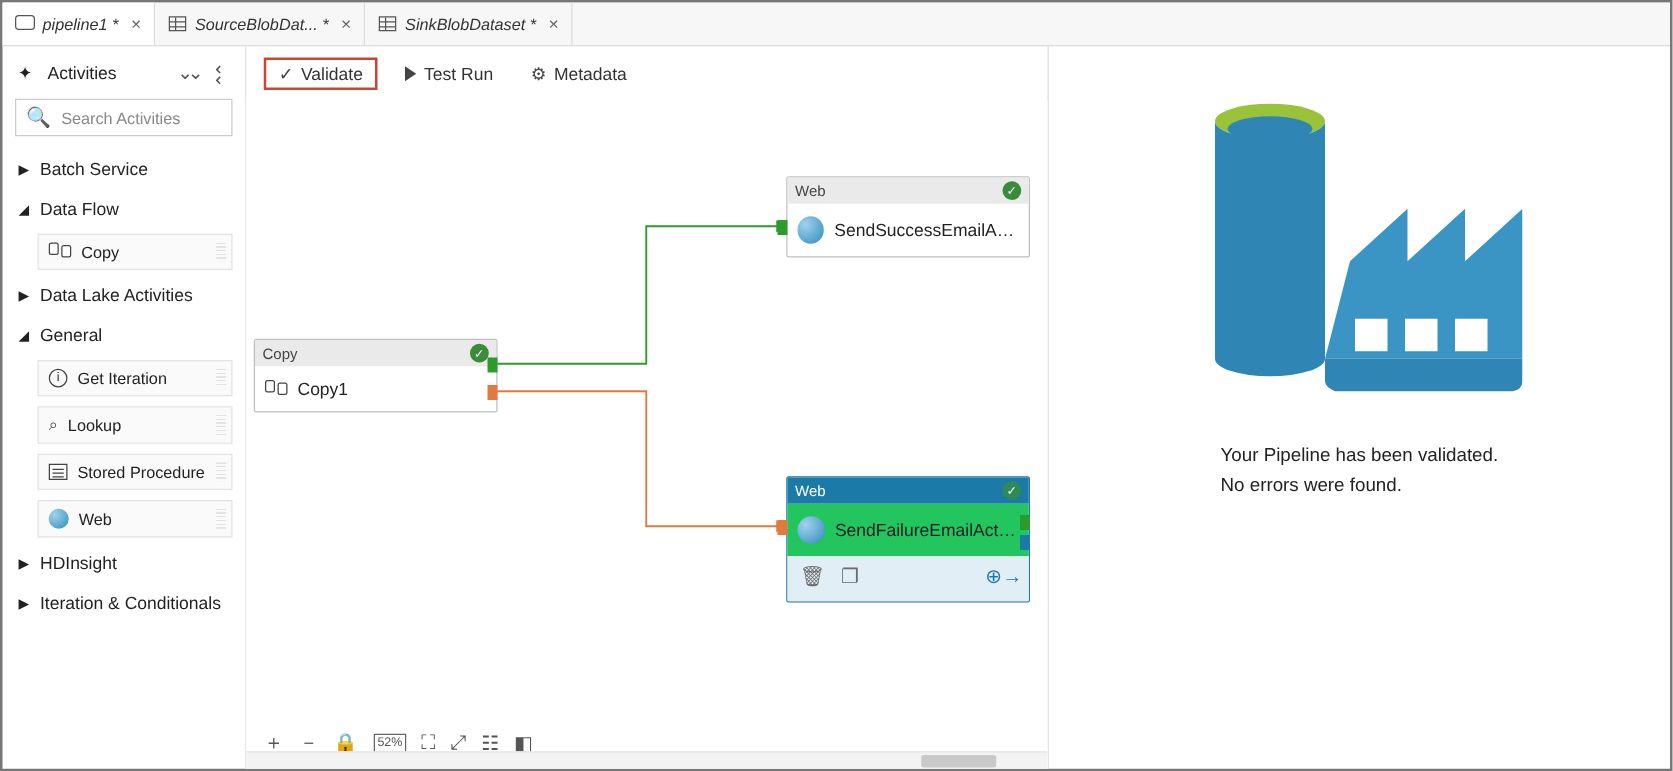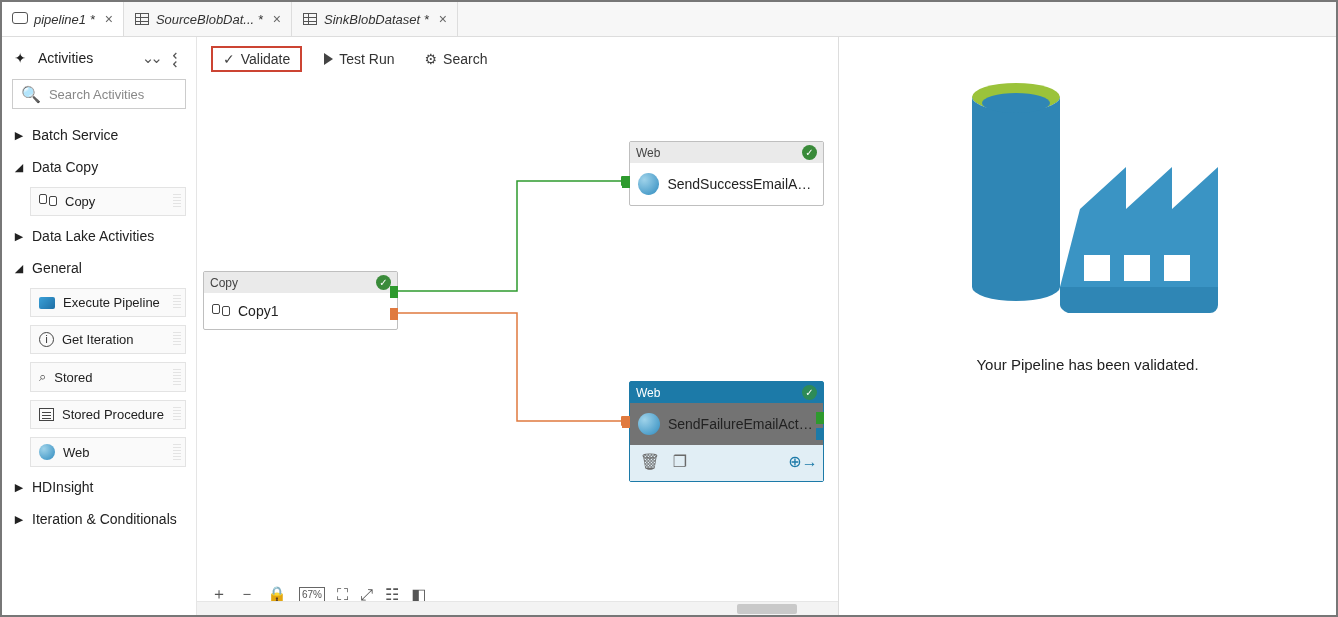--- a/index.html
+++ b/index.html
@@ -28,21 +28,21 @@
 .tbtn.validate { border:2px solid #c43; padding:3px 10px;}
 .canvas { flex:1; position:relative; background:#fff; overflow:hidden;}
 svg.wires { position:absolute; inset:0; width:100%; height:100%; pointer-events:none;}
 .node { position:absolute; border:1px solid #bfbfbf; background:#fff; border-radius:2px; width:195px; box-shadow:0 0 0 rgba(0,0,0,0);}
 .node .nhead { background:#eaeaea; font-size:12px; padding:3px 6px; display:flex; align-items:center; justify-content:space-between; color:#444;}
 .node .nhead .chk { width:15px;height:15px;border-radius:50%;background:#3a8b3a;display:flex;align-items:center;justify-content:center;color:#fff;font-size:10px;}
 .node .nbody { padding:10px 8px; display:flex; gap:8px; align-items:center; font-size:14px; color:#222;}
 .node .nbody .txt{ white-space:nowrap; overflow:hidden; text-overflow:ellipsis;}
 .node.sel { border:1px solid #1c7aa8;}
 .node.sel .nhead { background:#1c7aa8; color:#fff;}
-.node.sel .nbody { background:#737373;}
+.node.sel .nbody { background:#22c55e;}
 .node .nactions{ display:flex; justify-content:space-between; padding:6px 10px 10px 10px; background:#e1eef5;}
 .node .port { position:absolute; width:8px;height:12px;}
 .port.green{background:#2e9a2e;} .port.orange{background:#e07a3f;}
 .port.right{right:-1px;} .port.left{left:-8px;}
 .port.blue{background:#1c7aa8;}
 .node .nactions .ia{ width:20px;height:20px;display:flex;align-items:center;justify-content:center;color:#6a6a6a;cursor:pointer;}
 .bottom-tools { position:absolute; left:14px; bottom:10px; display:flex; gap:12px; color:#555; font-size:16px; align-items:center;}
 .bottom-tools .bt{ cursor:pointer;}
 .bottom-scroll { position:absolute; bottom:0; left:0; right:0; height:14px; background:#f3f3f3; border-top:1px solid #e6e6e6;}
 .bottom-scroll .thumb{ position:absolute; top:2px; height:10px; background:#c9c9c9; border-radius:2px; left:540px; width:60px;}
@@ -114,53 +114,48 @@
       <input placeholder="Search Activities" style="">
     </div>
 
     <div class="cat">
         <span class="caret">▶</span>
         <span>Batch Service</span>
       </div>
 
     <div class="cat">
         <span class="caret">◢</span>
-        <span>Data Copy</span>
+        <span>Data Flow</span>
       </div>
     <div class="item">
       <span><span class="copy-icn">
             <span></span>
             <span></span>
           </span></span>
       <span>Copy</span>
         <span class="grip"></span>
     </div>
 
     <div class="cat">
         <span class="caret">▶</span>
         <span>Data Lake Activities</span>
       </div>
 
     <div class="cat">
         <span class="caret">◢</span>
         <span>General</span>
       </div>
     <div class="item">
-        <span class="glyph-ep"></span>
-        <span>Execute Pipeline</span>
-        <span class="grip"></span>
-      </div>
-    <div class="item">
         <span class="glyph-info">i</span>
         <span>Get Iteration</span>
         <span class="grip"></span>
       </div>
     <div class="item">
         <span class="glyph-look">⌕</span>
-        <span>Stored</span>
+        <span>Lookup</span>
         <span class="grip"></span>
       </div>
     <div class="item">
         <span class="glyph-sp"></span>
         <span>Stored Procedure</span>
         <span class="grip"></span>
       </div>
     <div class="item">
         <span class="glyph-web" style="width:16px;height:16px"></span>
         <span>Web</span>
@@ -182,21 +177,21 @@
       <div class="tbtn validate">
           <span class="check"></span>
           <span>Validate</span>
         </div>
       <div class="tbtn">
           <span class="triangle-play"></span>
           <span>Test Run</span>
         </div>
       <div class="tbtn">
           <span class="gear"></span>
-          <span>Search</span>
+          <span>Metadata</span>
         </div>
     </div>
 
     <div class="canvas">
       <svg class="wires">
 
         <path d="M200 210 L320 210 L320 100 L432 100" stroke="#2e9a2e" stroke-width="1.5" fill="none"></path>
         <path d="M432 100 l-8 -5 v10 z" fill="#2e9a2e"></path>
 
         <path d="M200 232 L320 232 L320 340 L432 340" stroke="#e07a3f" stroke-width="1.5" fill="none"></path>
@@ -249,21 +244,21 @@
         </div>
         <span class="port orange left" style="top:34px"></span>
         <span class="port green right" style="top:30px"></span>
         <span class="port blue right" style="top:46px"></span>
       </div>
 
       <div class="bottom-tools">
         <span class="bt">＋</span>
         <span class="bt">－</span>
         <span class="bt">🔒</span>
-        <span class="bt" style="font-size:10px;border:1px solid #666;padding:1px 2px">67%</span>
+        <span class="bt" style="font-size:10px;border:1px solid #666;padding:1px 2px">52%</span>
         <span class="bt">⛶</span>
         <span class="bt">⤢</span>
         <span class="bt">☷</span>
         <span class="bt">◧</span>
       </div>
       <div class="bottom-scroll">
           <div class="thumb"></div>
         </div>
     </div>
   </div>
@@ -277,16 +272,17 @@
           <ellipse cx="58" cy="26" rx="34" ry="10" fill="#2f86b5"></ellipse>
           <path d="M102 210 h158 V90 l-46 42 V90 l-46 42 V90 l-46 42 Z" fill="#3a94c4"></path>
           <path d="M102 210 h158 v18 a8 8 0 0 1 -8 8 h-142 a44 14 0 0 1 -8 -8 Z" fill="#2f86b5"></path>
           <rect x="126" y="178" width="26" height="26" fill="#fff"></rect>
           <rect x="166" y="178" width="26" height="26" fill="#fff"></rect>
           <rect x="206" y="178" width="26" height="26" fill="#fff"></rect>
         </svg>
       </div>
       <div class="vmsg">
         <div>Your Pipeline has been validated.</div>
+        <div>No errors were found.</div>
       </div>
     </div>
   </div>
 </div>
 
 </body></html>

